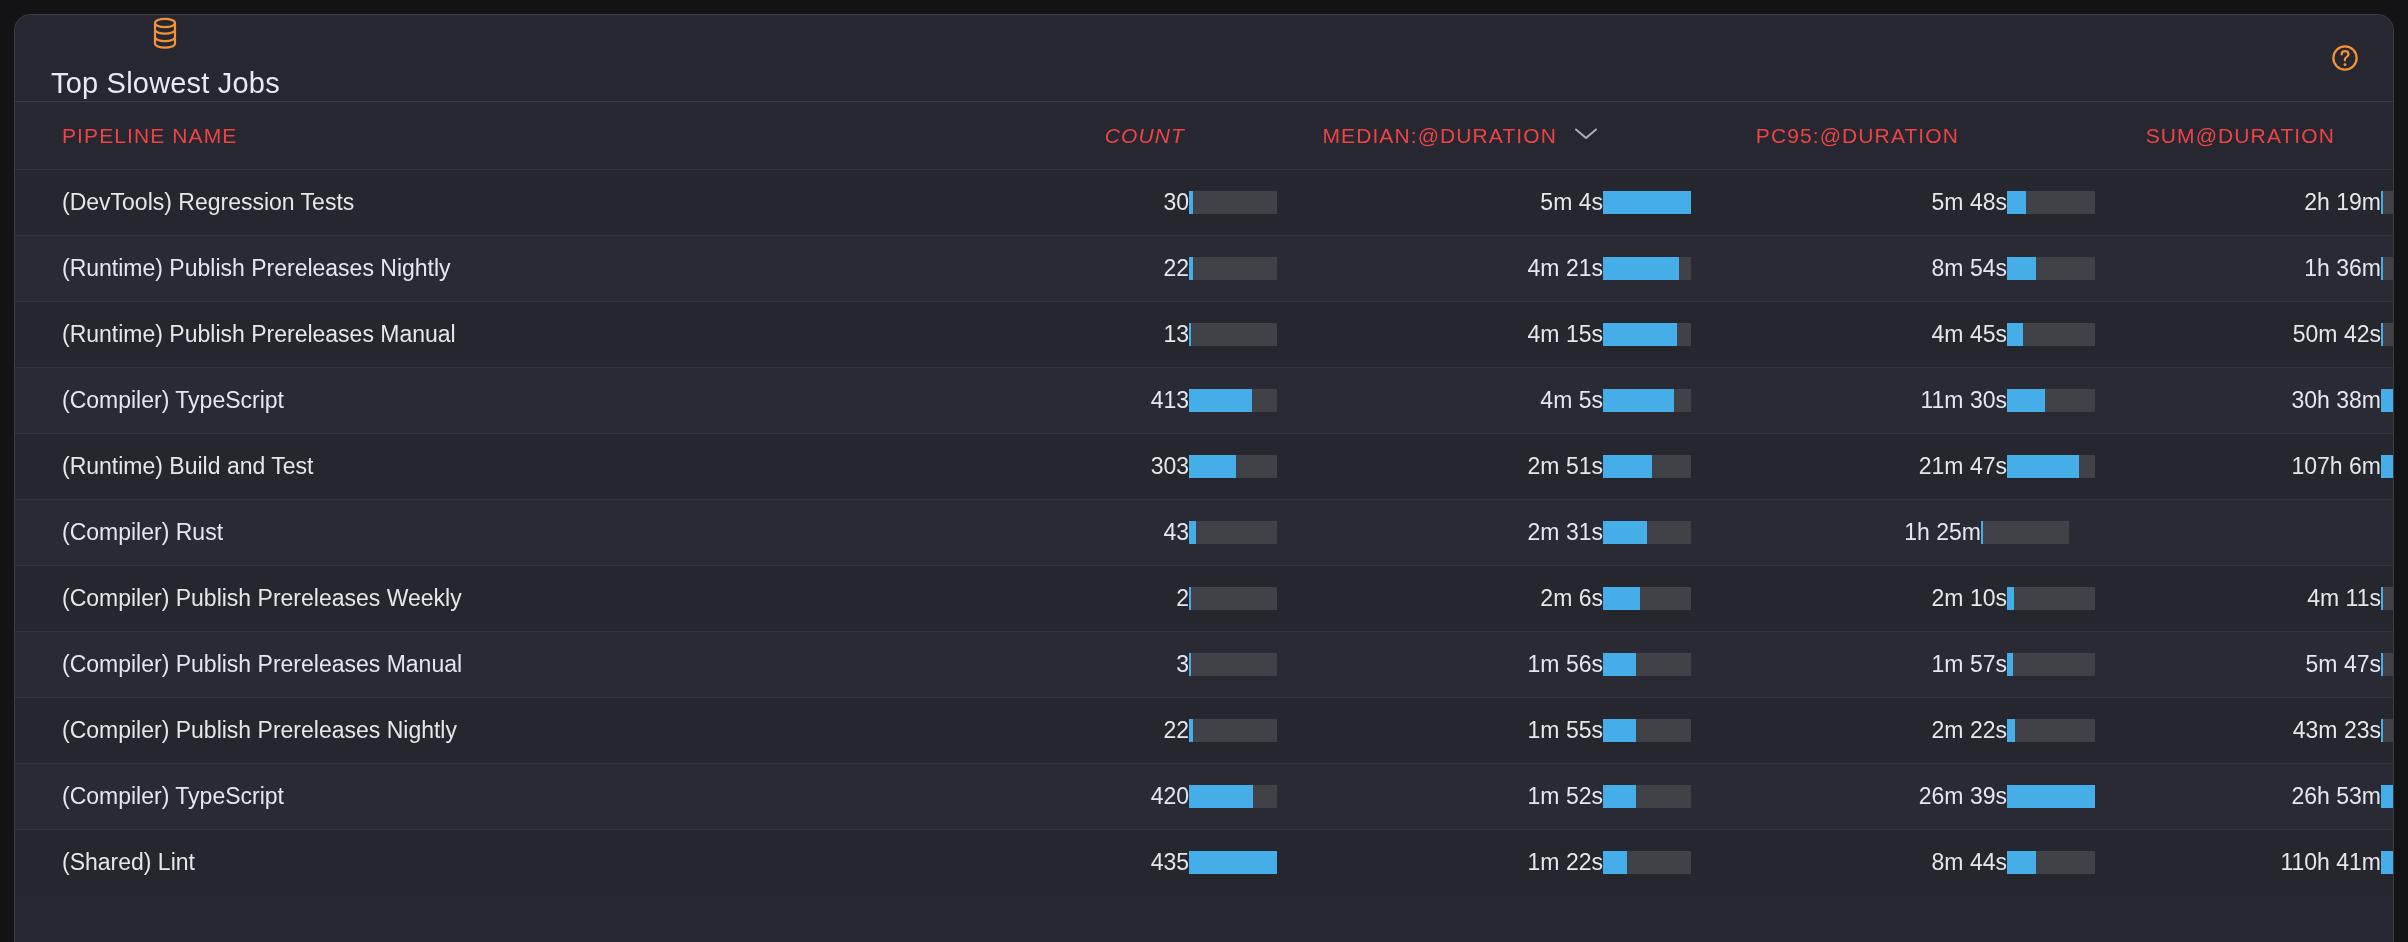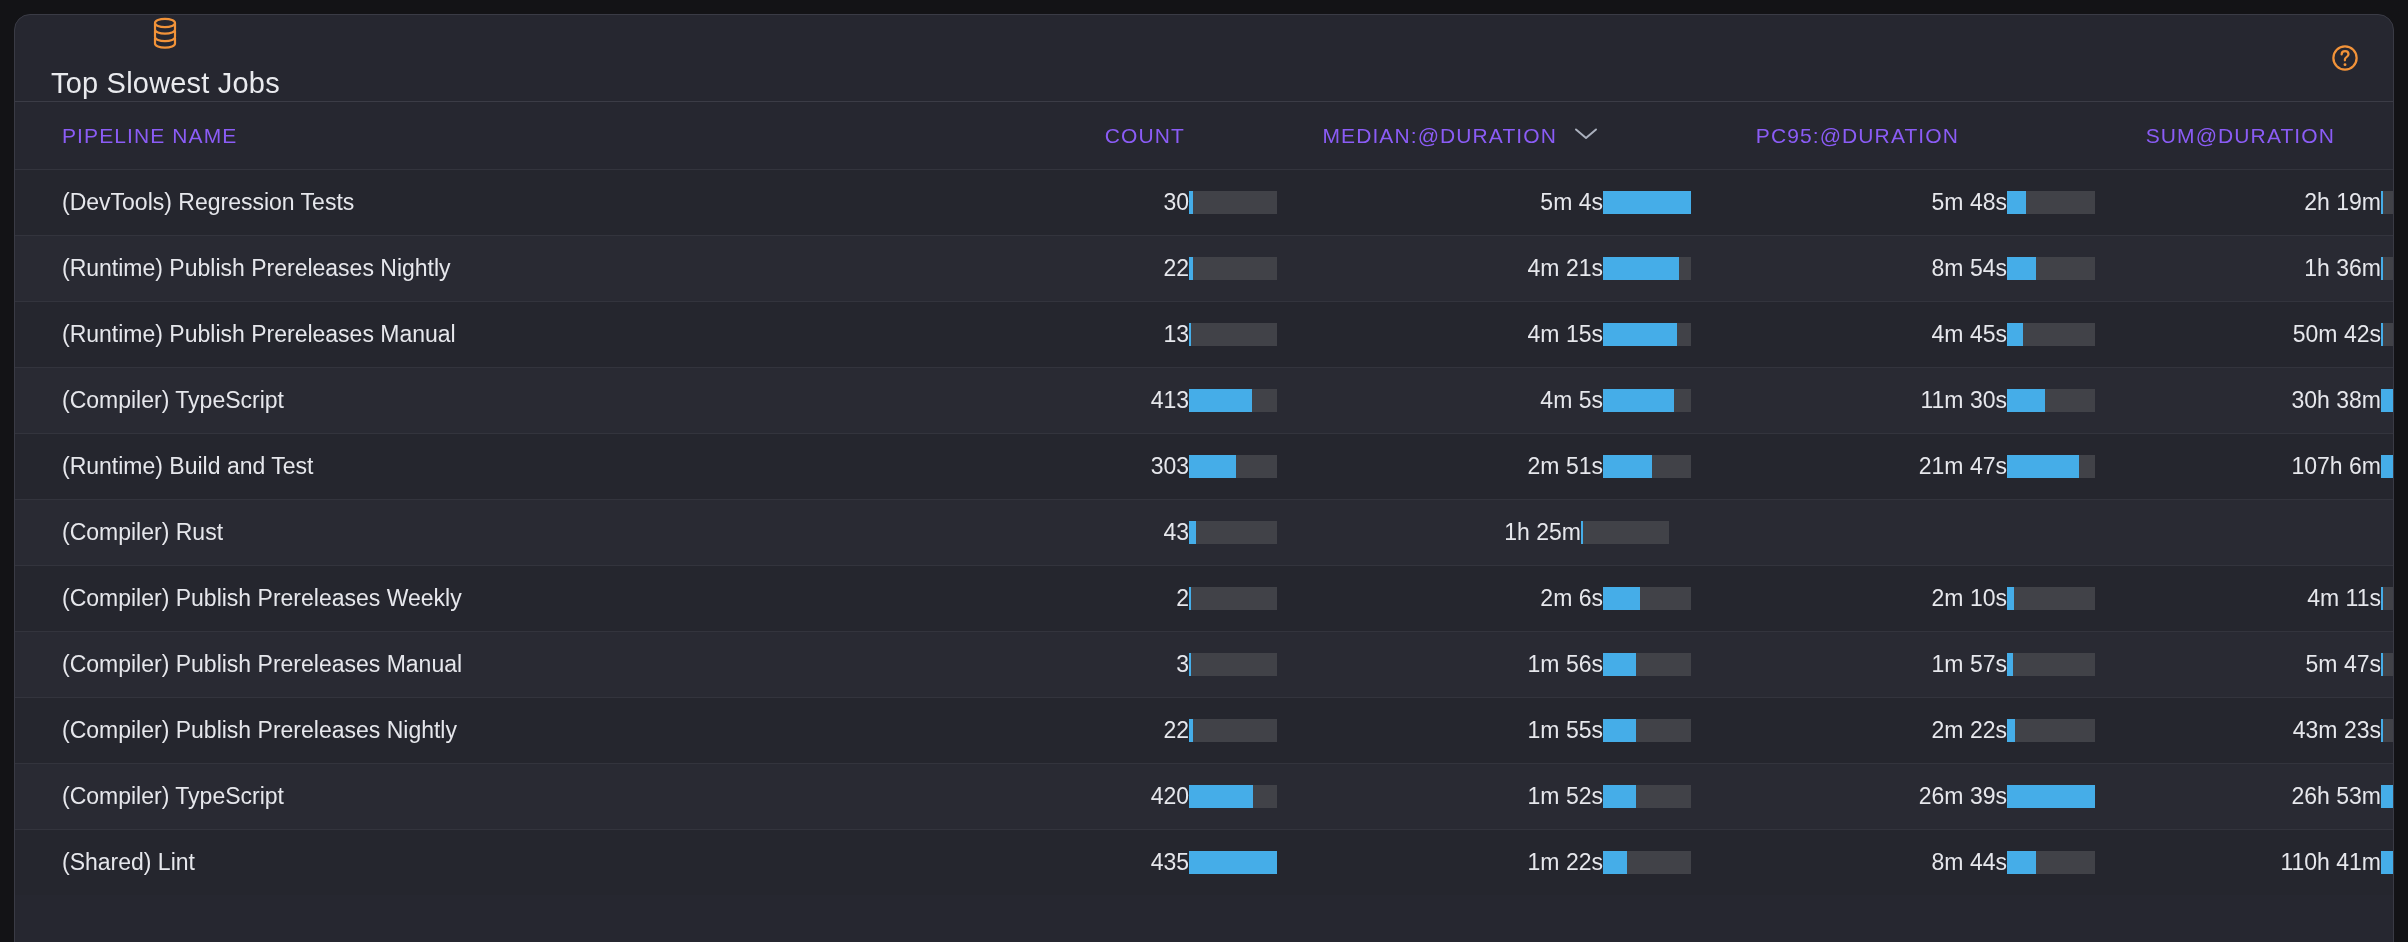--- a/index.html
+++ b/index.html
@@ -94,35 +94,35 @@
   .c-metric{ flex: none; display: flex; align-items: center; }
   .c-count { width: 352px; }
   .c-med   { width: 400px; }
   .c-pc95  { width: 400px; }
   .c-sum   { width: 380px; }
 
   
   .h-txt {
     font-size: 21px;
     letter-spacing: 1.1px;
-    color: #8b5cf6;
+    color: #ef4444;
     font-weight: 400;
     white-space: nowrap;
   }
   .c-name .h-txt { text-align: left; }
 
   .h-metric {
     width: 100%;
     display: flex;
     align-items: center;
     justify-content: flex-end;
     padding-right: 132px;
     gap: 16px;
   }
-  .c-count .h-metric { padding-right: 122px; }
+  .c-count .h-metric { padding-right: 122px; font-style: italic; }
   .c-med   .h-metric { padding-right: 108px; }
   .c-pc95  .h-metric { padding-right: 148px; }
   .c-sum   .h-metric { padding-right: 152px; }
 
   .sort-chevron { display: block; flex: none; }
 
   
   .name-txt {
     font-size: 23px;
     color: #e6e7ec;
@@ -412,20 +412,28 @@
         <div class="row data-row alt">
           <div class="c-name"><span class="name-txt">(Compiler) Rust</span></div>
           <div class="c-metric c-count">
             <div class="metric">
               <span class="val">43</span>
               <span class="track">
                 <span class="fill" style="width: 8%;"></span>
               </span>
             </div>
           </div>
+          <div class="c-metric c-med">
+            <div class="metric">
+              <span class="val">2m 31s</span>
+              <span class="track">
+                <span class="fill" style="width: 50%;"></span>
+              </span>
+            </div>
+          </div>
           <div class="c-metric c-sum">
             <div class="metric">
               <span class="val">1h 25m</span>
               <span class="track">
                 <span class="fill" style="width: 1%;"></span>
               </span>
             </div>
           </div>
         </div>
         <div class="row data-row">

